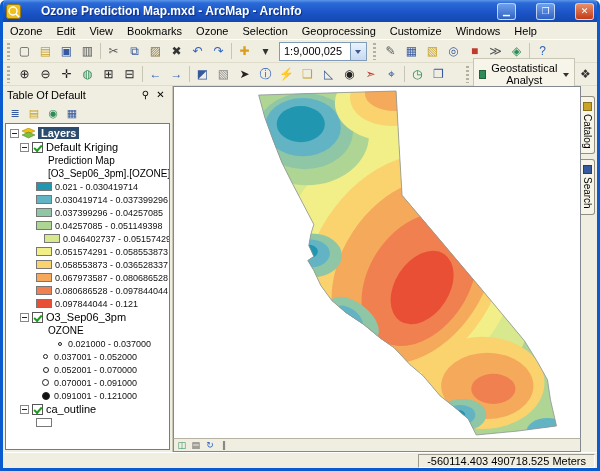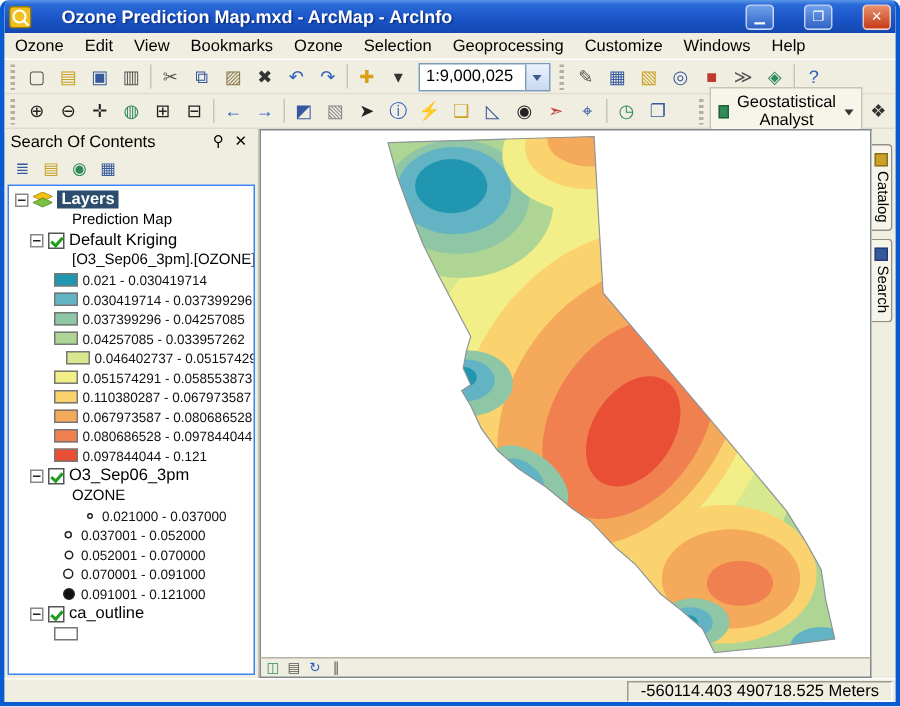--- a/index.html
+++ b/index.html
@@ -190,81 +190,81 @@
         <span>❖</span>
         <span class="caret"></span>
       </button>
     </div>
   </div>
 
   <div class="content">
 
     <div class="toc">
       <div class="toc-header">
-        <span class="toc-title">Search Of Contents</span>
+        <span class="toc-title">Table Of Default</span>
         <button class="toc-hbtn">⚲</button>
         <button class="toc-hbtn">✕</button>
       </div>
       <div class="toc-toolbar">
           <button class="tb-btn" style="color: rgb(53, 88, 158);">≣</button>
           <button class="tb-btn" style="color: rgb(201, 162, 39);">▤</button>
           <button class="tb-btn" style="color: rgb(46, 139, 87);">◉</button>
           <button class="tb-btn" style="color: rgb(53, 88, 158);">▦</button>
         </div>
       <div class="toc-tree">
 
         <div class="trow lg" style="padding-left:4px">
           <span class="exp"></span>
           <svg width="13" height="11" viewBox="0 0 13 11">
             <polygon points="6.5,0 13,3 6.5,6 0,3" fill="#F4C20D" stroke="#9A7B0A" stroke-width="0.5"></polygon>
             <polygon points="6.5,4 13,7 6.5,10 0,7" fill="#7AC143" stroke="#4A7A1E" stroke-width="0.5"></polygon>
           </svg>
           <span class="sel">Layers</span>
         </div>
 
-        <div class="trow sub" style="padding-left:42px">
-          <span>Prediction Map</span>
-        </div>
         <div class="trow lg" style="padding-left:14px">
           <span class="exp"></span>
           <span class="cbx"></span>
           <span>Default Kriging</span>
         </div>
         <div class="trow sub" style="padding-left:42px">
+          <span>Prediction Map</span>
+        </div>
+        <div class="trow sub" style="padding-left:42px">
           <span>[O3_Sep06_3pm].[OZONE]</span>
         </div>
 
         <div>
             <div class="trow leg" style="padding-left: 30px;">
               <span class="swatch" style="background: rgb(33, 150, 176);"></span>
               <span>0.021 - 0.030419714</span>
             </div>
             <div class="trow leg" style="padding-left: 30px;">
               <span class="swatch" style="background: rgb(98, 180, 196);"></span>
               <span>0.030419714 - 0.037399296</span>
             </div>
             <div class="trow leg" style="padding-left: 30px;">
               <span class="swatch" style="background: rgb(142, 198, 166);"></span>
               <span>0.037399296 - 0.04257085</span>
             </div>
             <div class="trow leg" style="padding-left: 30px;">
               <span class="swatch" style="background: rgb(174, 213, 148);"></span>
-              <span>0.04257085 - 0.033957262</span>
+              <span>0.04257085 - 0.051149398</span>
             </div>
             <div class="trow leg" style="padding-left: 38px; text-align: center;">
               <span class="swatch" style="background: rgb(215, 232, 142);"></span>
               <span>0.046402737 - 0.051574291</span>
             </div>
             <div class="trow leg" style="padding-left: 30px;">
               <span class="swatch" style="background: rgb(242, 239, 136);"></span>
               <span>0.051574291 - 0.058553873</span>
             </div>
             <div class="trow leg" style="padding-left: 30px;">
               <span class="swatch" style="background: rgb(250, 211, 111);"></span>
-              <span>0.110380287 - 0.067973587</span>
+              <span>0.058553873 - 0.036528337</span>
             </div>
             <div class="trow leg" style="padding-left: 30px;">
               <span class="swatch" style="background: rgb(244, 169, 91);"></span>
               <span>0.067973587 - 0.080686528</span>
             </div>
             <div class="trow leg" style="padding-left: 30px;">
               <span class="swatch" style="background: rgb(240, 128, 80);"></span>
               <span>0.080686528 - 0.097844044</span>
             </div>
             <div class="trow leg" style="padding-left: 30px;">

